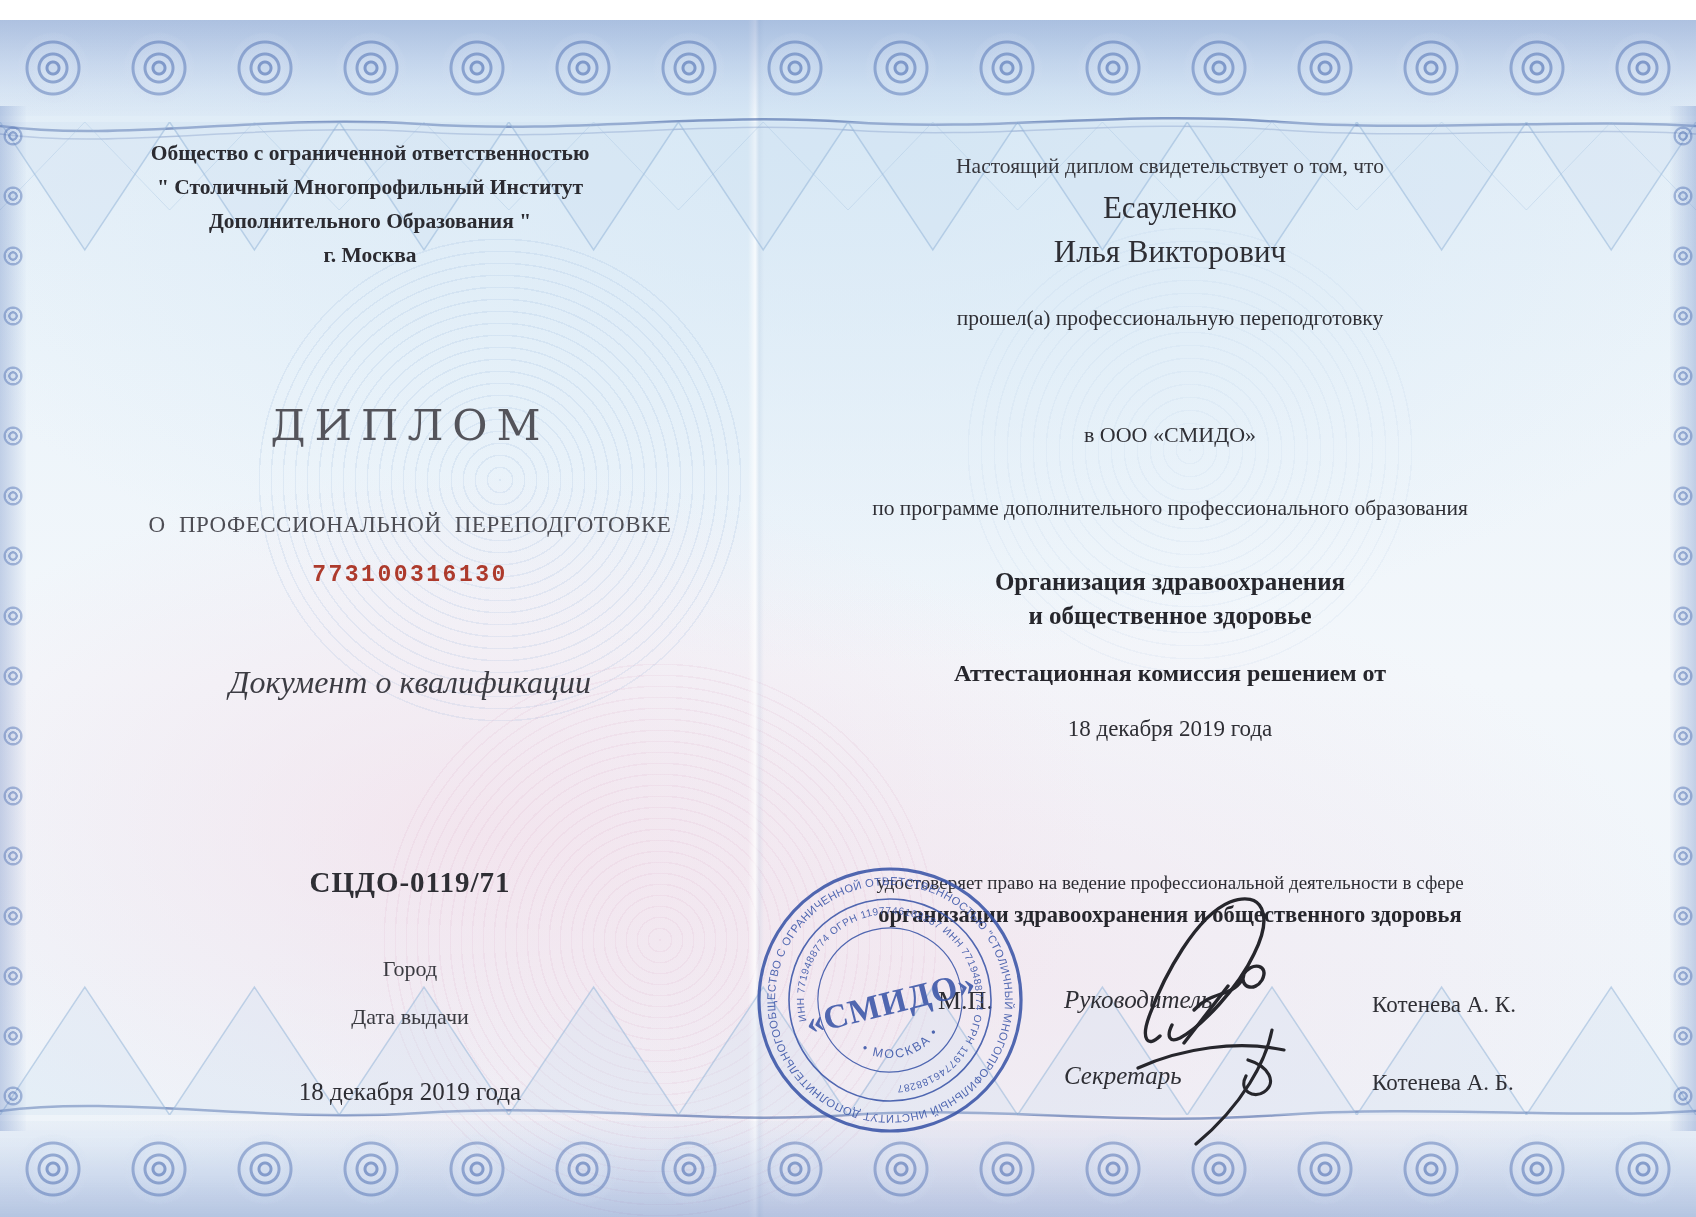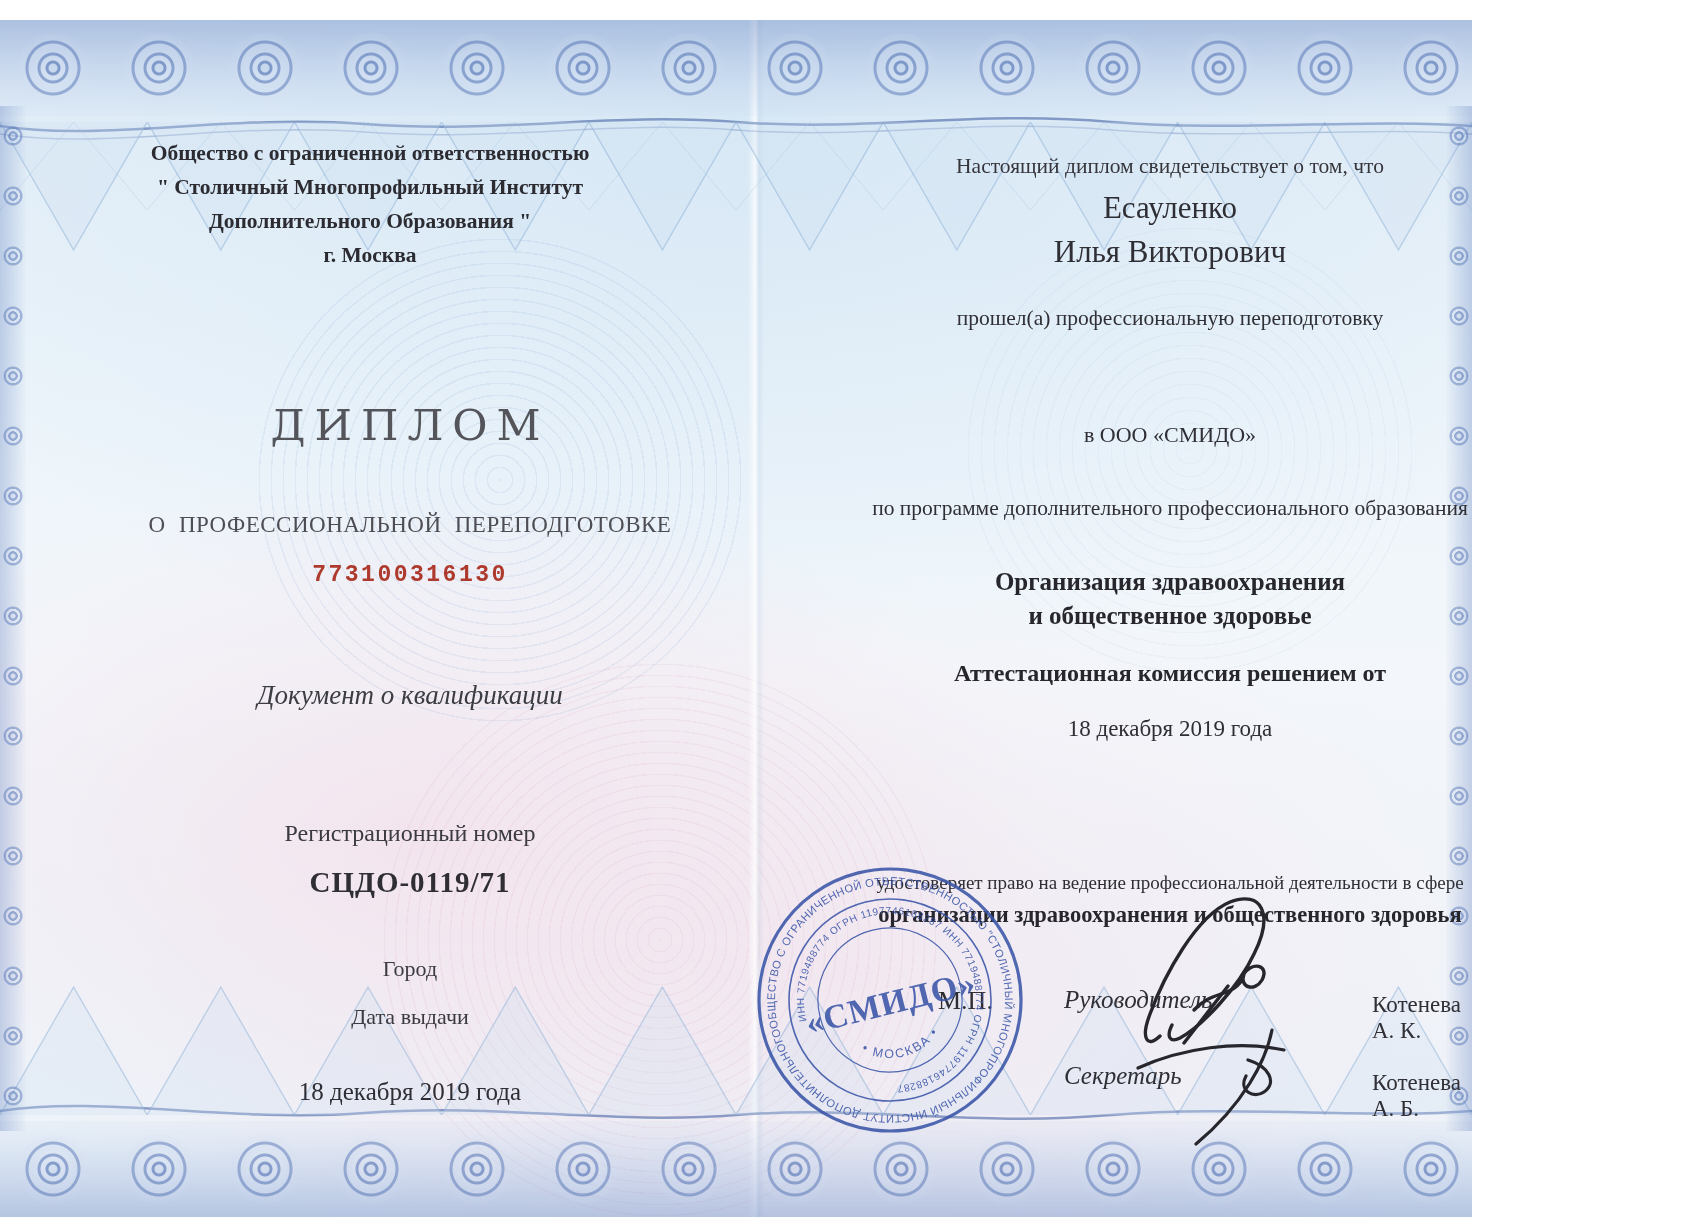--- a/index.html
+++ b/index.html
@@ -1,18 +1,18 @@
 <!DOCTYPE html>
 <html><head>
 <meta charset="utf-8">
 <style>
   html,body{margin:0;padding:0;background:#ffffff;}
   body{width:1696px;height:1217px;position:relative;overflow:hidden;
        font-family:"Liberation Serif", serif;color:#2e2e34;}
-  .cert{position:absolute;left:0;top:20px;width:1472px;height:1197px;
+  .cert{position:absolute;left:0;top:20px;width:1696px;height:1197px;
     background:
       radial-gradient(900px 520px at 28% 68%, rgba(243,219,231,0.60), transparent 70%),
       radial-gradient(1000px 560px at 58% 80%, rgba(244,221,232,0.50), transparent 72%),
       radial-gradient(1300px 700px at 50% 8%, rgba(213,231,245,0.85), transparent 78%),
       linear-gradient(180deg,#e2edf7 0%,#ecf4fa 28%,#f3f7fb 55%,#edf3f9 100%);
   }
   
   .band{position:absolute;left:0;right:0;height:96px;
     background-image:
       radial-gradient(circle at 53px 48px, rgba(80,112,178,0) 0px, rgba(80,112,178,0) 4px,
@@ -44,21 +44,21 @@
     background:repeating-radial-gradient(circle at 50% 50%, rgba(140,172,214,0.08) 0 1.5px, transparent 1.5px 13px);}
   .crease{position:absolute;left:748px;top:0;bottom:0;width:16px;
     background:linear-gradient(90deg,transparent,rgba(255,255,255,0.75) 45%,rgba(176,196,220,0.22) 70%,transparent);}
   
   .abs{position:absolute;text-align:center;}
   .issuer{left:120px;top:116px;width:500px;font-size:21.5px;font-weight:bold;line-height:34px;color:#2b2b31;}
   .lcol{left:100px;width:620px;}
   .title{top:380px;font-family:"DejaVu Serif",serif;font-size:43px;letter-spacing:9px;color:#54545b;font-weight:500;}
   .subtitle{top:492px;font-size:23px;letter-spacing:0.5px;word-spacing:7px;color:#4d4d54;}
   .blank-num{top:542px;font-family:"Liberation Mono",monospace;font-size:23px;letter-spacing:2.5px;color:#ad3a2c;font-weight:bold;}
-  .qual{top:660px;font-size:27px;font-style:italic;color:#3c3c43;}
+  .qual{top:644px;font-size:32px;font-style:italic;color:#3c3c43;}
   .reg-label{top:800px;font-size:24px;color:#3a3a40;}
   .reg-num{top:846px;font-size:29px;font-weight:bold;letter-spacing:1px;}
   .city-label{top:896px;font-size:22px;color:#3a3a40;margin-top:40px;}
   .city-val{top:936px;font-size:24px;font-weight:bold;}
   .date-label{top:984px;font-size:22px;color:#3a3a40;}
   .date-val{top:1058px;font-size:25px;}
   .rcol{left:850px;width:640px;}
   .r-intro{top:122px;font-size:21.5px;color:#35353b;margin-top:12px;}
   .r-surname{top:170px;font-size:31px;}
   .r-name{top:214px;font-size:31px;}
@@ -120,21 +120,20 @@
     <div>Общество с ограниченной ответственностью</div>
     <div>" Столичный Многопрофильный Институт</div>
     <div>Дополнительного Образования "</div>
     <div>г. Москва</div>
   </div>
 
   <div class="abs lcol title">ДИПЛОМ</div>
   <div class="abs lcol subtitle">О ПРОФЕССИОНАЛЬНОЙ ПЕРЕПОДГОТОВКЕ</div>
   <div class="abs lcol blank-num">773100316130</div>
   <div class="abs lcol qual">Документ о квалификации</div>
-  <div class="abs lcol reg-label">Регистрационный номер</div>
   <div class="abs lcol reg-num">СЦДО-0119/71</div>
   <div class="abs lcol city-label">Город</div>
   <div class="abs lcol date-label">Дата выдачи</div>
   <div class="abs lcol date-val">18 декабря 2019 года</div>
 
   <div class="abs rcol r-intro">Настоящий диплом свидетельствует о том, что</div>
   <div class="abs rcol r-surname">Есауленко</div>
   <div class="abs rcol r-name">Илья Викторович</div>
   <div class="abs rcol r-line r-completed">прошел(а) профессиональную переподготовку</div>
   <div class="abs rcol r-line r-org">в ООО «СМИДО»</div>

